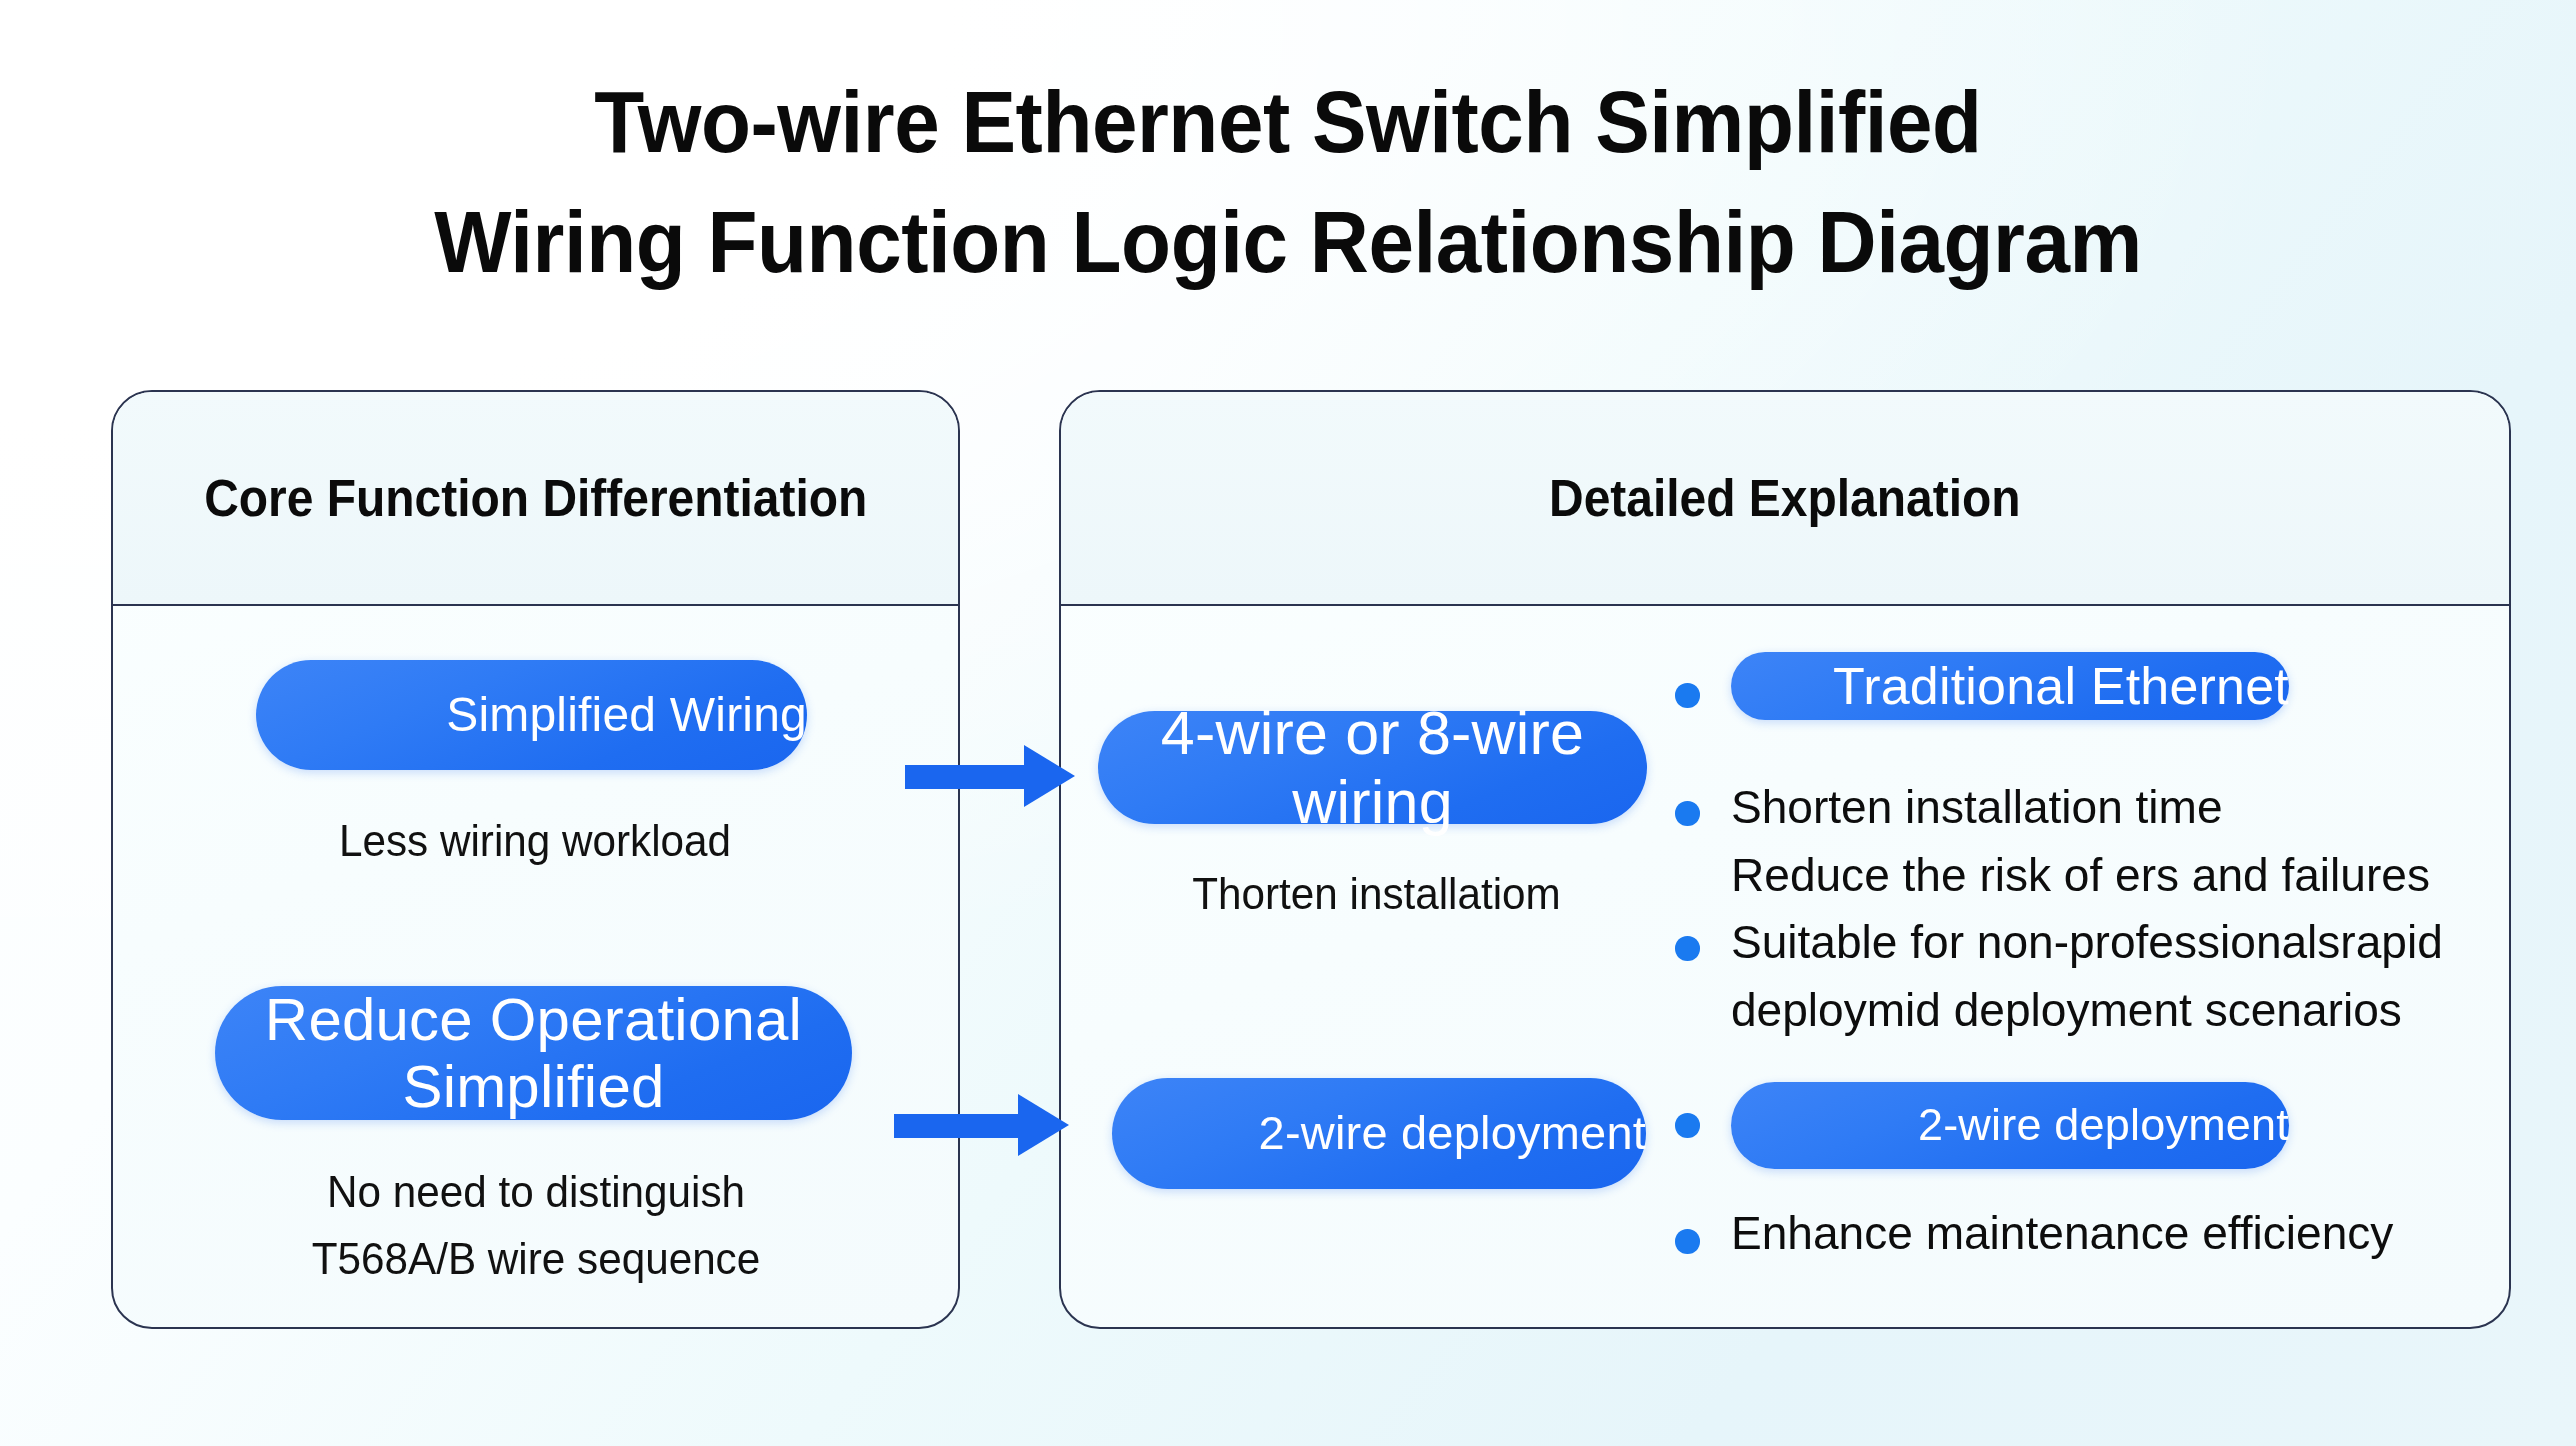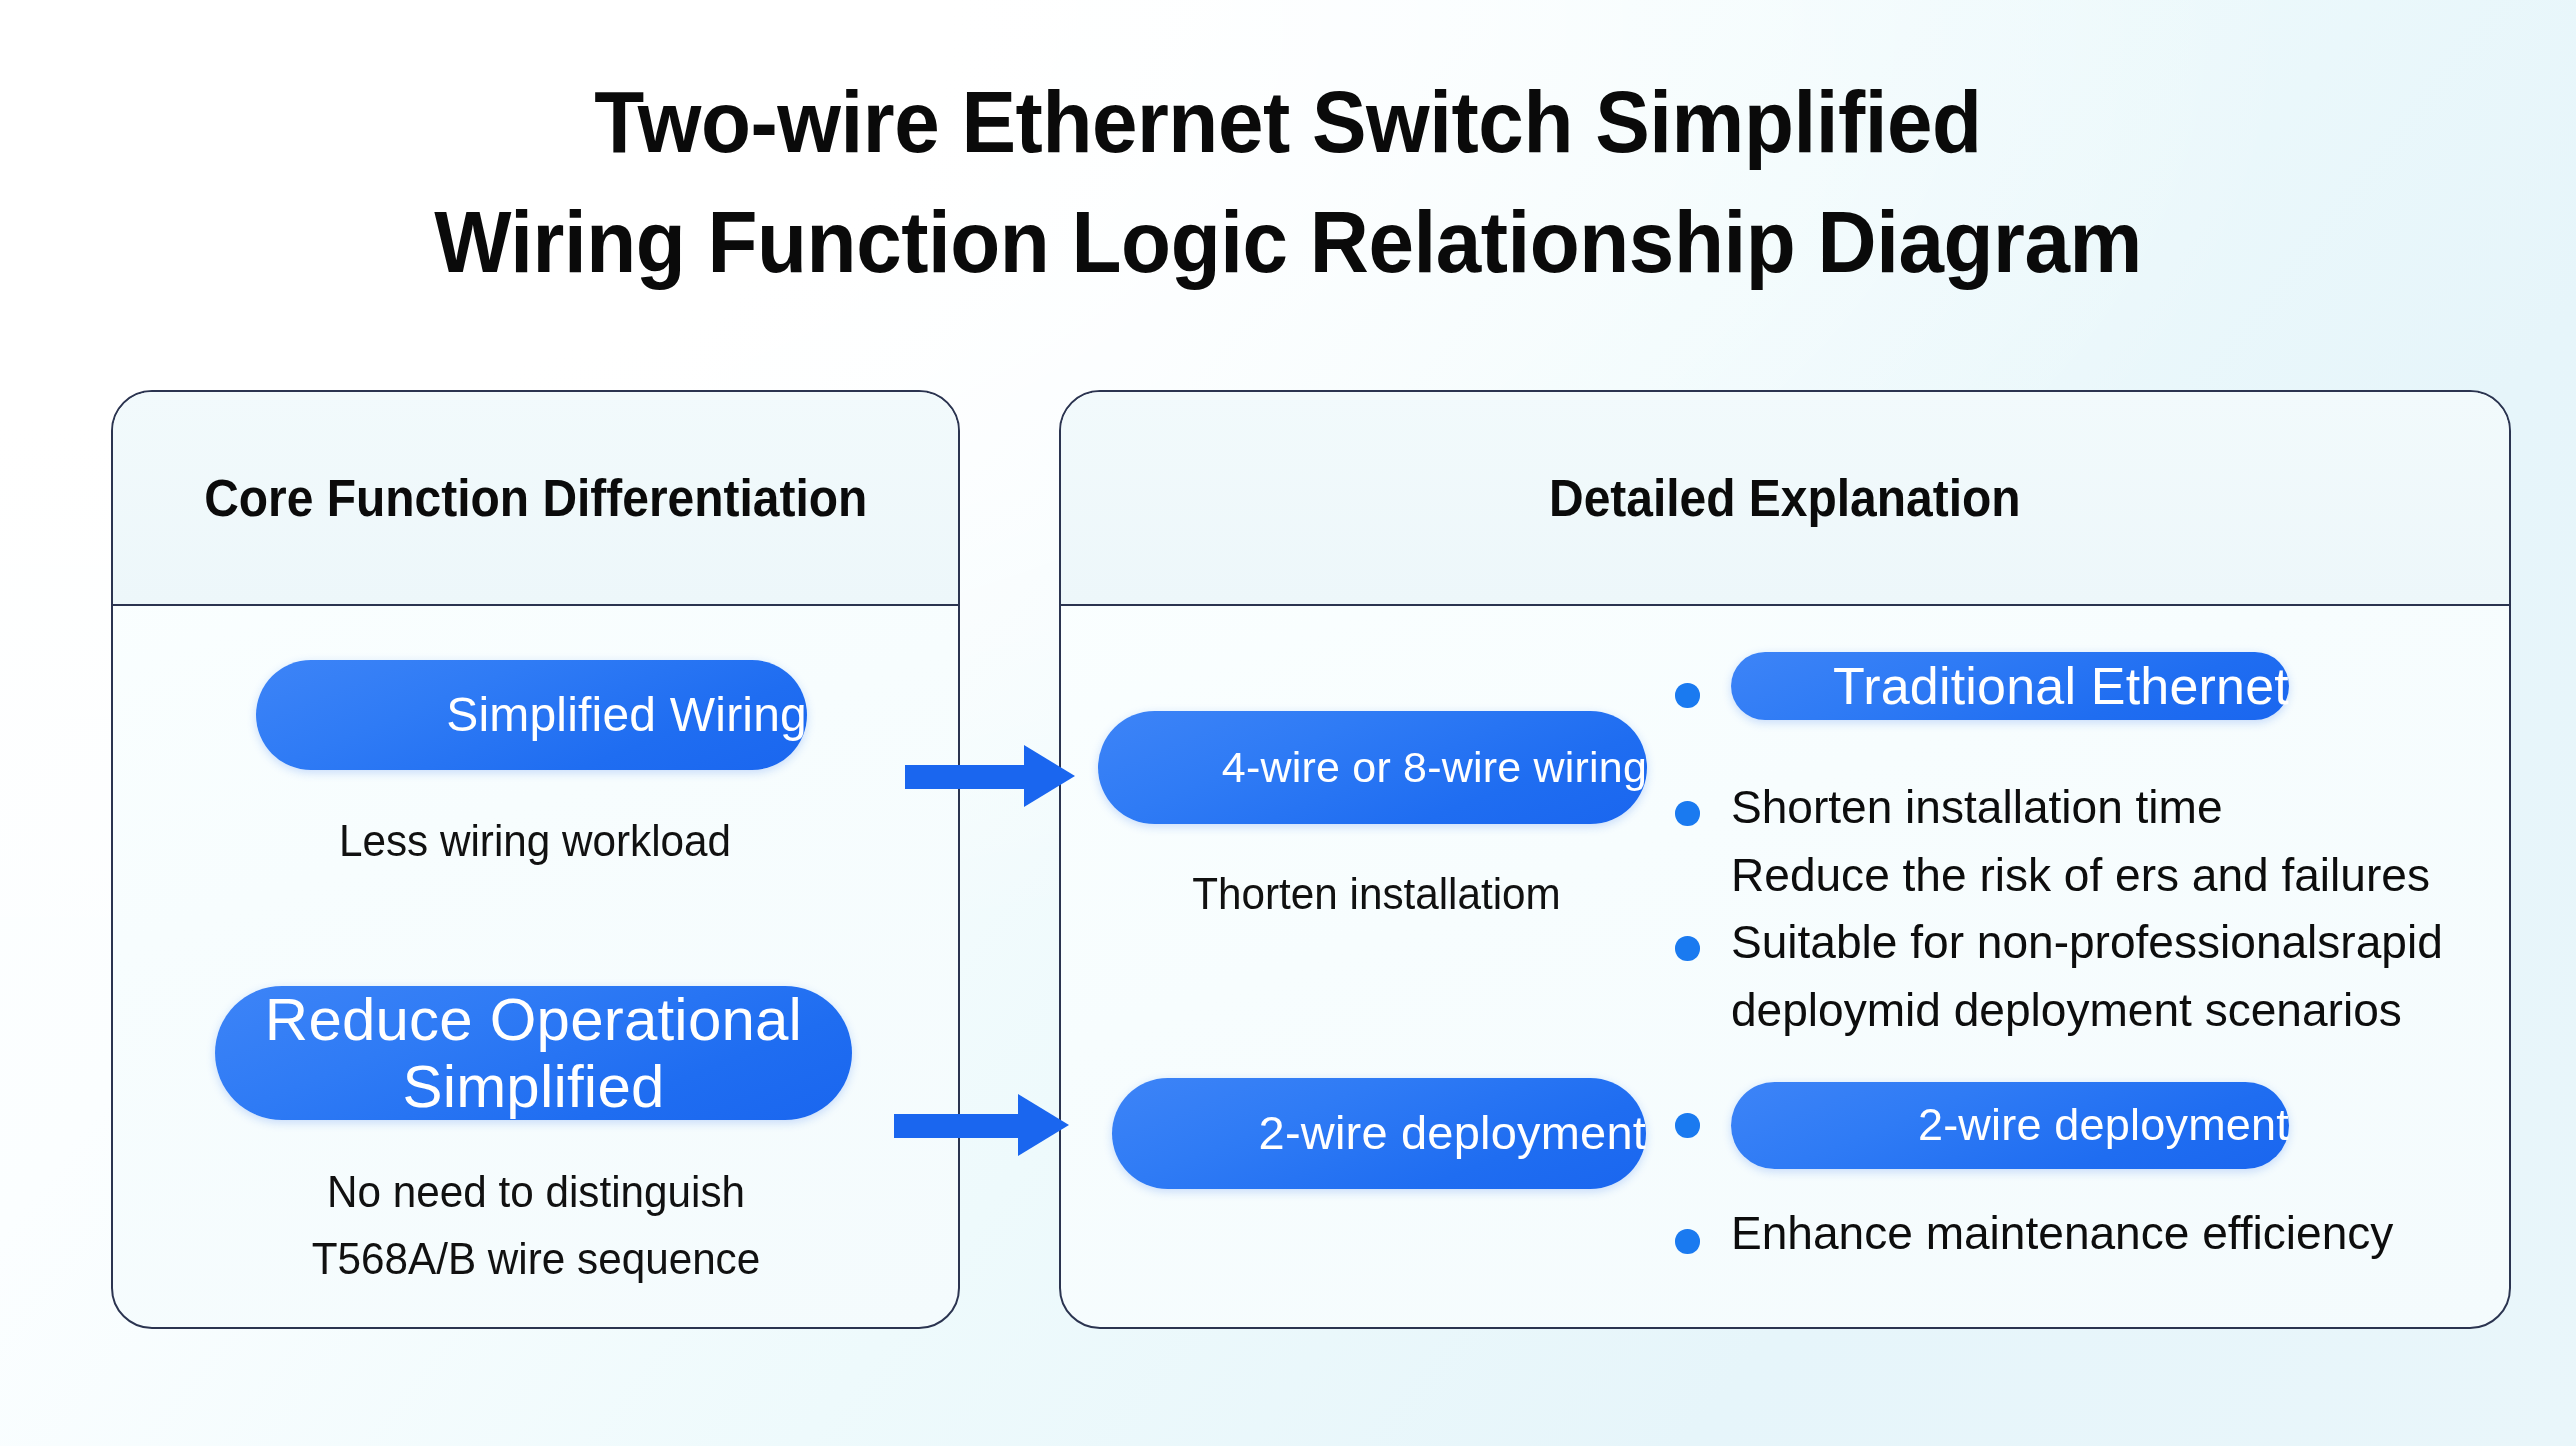--- a/index.html
+++ b/index.html
@@ -92,21 +92,21 @@
     letter-spacing: 0.2px;
   }
 
   
   #pill-simplified   { left: 256px; top: 660px;  width: 551px; height: 110px; font-size: 48px; }
   #pill-reduce       { left: 215px; top: 986px; width: 637px; height: 134px; font-size: 60px;
                        flex-direction: column; padding: 0 34px; }
   #pill-reduce span  { display: block; }
 
   
-  #pill-4wire        { left: 1098px; top: 711px;  width: 549px; height: 113px; font-size: 43px; }
+  #pill-4wire        { left: 1098px; top: 711px;  width: 549px; height: 113px; font-size: 61px; }
   #pill-2wire-mid    { left: 1112px; top: 1078px; width: 534px; height: 111px; font-size: 47px; }
 
   
   #pill-traditional  { left: 1731px; top: 652px;  width: 558px; height: 68px;  font-size: 52px; }
   #pill-2wire-right  { left: 1731px; top: 1082px; width: 558px; height: 87px;  font-size: 45px; }
 
   
   .caption {
     position: absolute;
     text-align: center;

